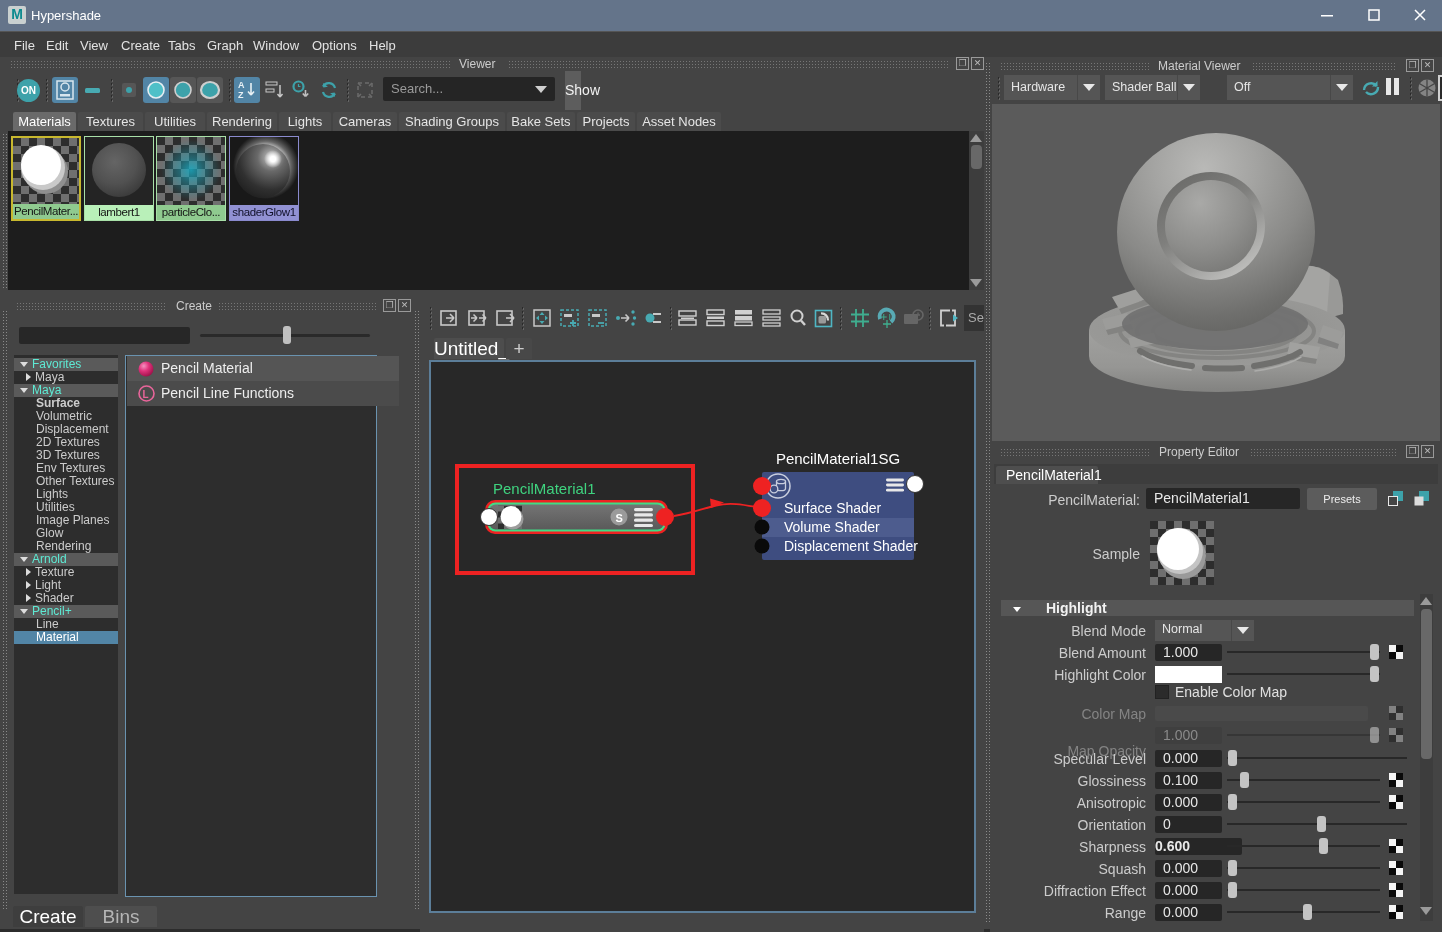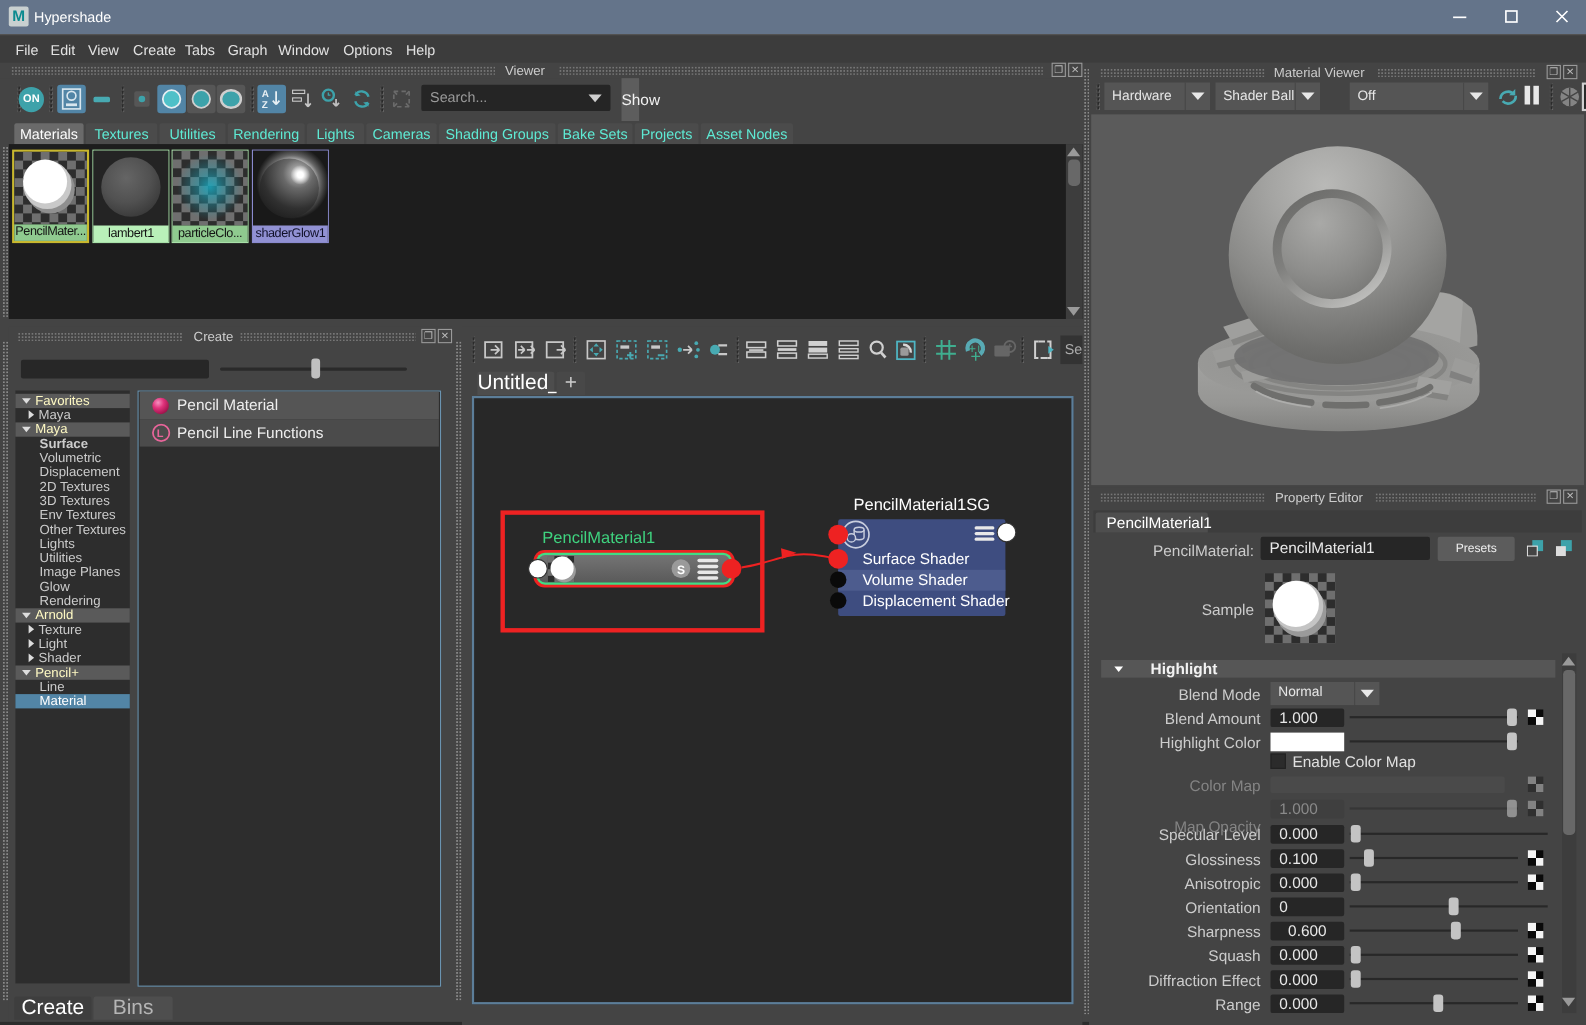--- a/index.html
+++ b/index.html
@@ -36,21 +36,21 @@
 .tbtn.on { background:#5285a6; }
 .tbtn svg { position:absolute; left:0; top:0; }
 
 #searchbox { position:absolute; left:383px; top:77px; width:172px; height:24px; background:#252525; border-radius:2px; }
 #searchbox .ph { position:absolute; left:8px; top:4px; color:#9a9a9a; font-size:13px; }
 #searchbox .arr { position:absolute; right:8px; top:9px; width:0; height:0; border-left:6px solid transparent; border-right:6px solid transparent; border-top:7px solid #cfcfcf; }
 #showbtn { position:absolute; left:565px; top:71px; width:16px; height:39px; background:#5d5d5d; color:#f2f2f2; font-size:14px; text-align:center; line-height:39px; }
 
 
 #btabs { position:absolute; left:0; top:110px; width:990px; height:21px; background:#444; }
-#btabs .tab { position:absolute; top:2px; height:19px; background:#4b4b4b; color:#5eead4; font-size:13px; text-align:center; line-height:19px; border-radius:2px 2px 0 0; }
+#btabs .tab { position:absolute; top:2px; height:19px; background:#4b4b4b; color:#e5e5e5; font-size:13px; text-align:center; line-height:19px; border-radius:2px 2px 0 0; }
 #btabs .tab.active { background:#6a6a6a; color:#ffffff; }
 
 
 #bcontent { position:absolute; left:8px; top:131px; width:976px; height:159px; background:#1d1d1d; }
 .vgrip { position:absolute; width:6px;
   background-image:radial-gradient(#8a8a8a 0.8px, transparent 1px);
   background-size:3px 3px; }
 
 
 .thumb { position:absolute; top:5px; width:70px; height:85px; }
@@ -66,25 +66,25 @@
 .arrup { width:0; height:0; border-left:6px solid transparent; border-right:6px solid transparent; border-bottom:8px solid #9a9a9a; position:absolute; }
 .arrdn { width:0; height:0; border-left:6px solid transparent; border-right:6px solid transparent; border-top:8px solid #9a9a9a; position:absolute; }
 
 
 #createp { position:absolute; left:8px; top:297px; width:403px; height:635px; background:#444; }
 #csearch { position:absolute; left:11px; top:30px; width:171px; height:17px; background:#272727; border-radius:2px; }
 #cslider { position:absolute; left:192px; top:37px; width:170px; height:3px; background:#2a2a2a; border-radius:2px; }
 #chandle { position:absolute; left:275px; top:29px; width:8px; height:18px; background:#c0c0c0; border-radius:3px; }
 #ctree { position:absolute; left:6px; top:58px; width:104px; height:539px; background:#2d2d2d; }
 .trow { position:absolute; left:0; width:104px; height:13px; font-size:12px; color:#cccccc; line-height:13px; white-space:nowrap; }
-.trow.cat { background:#5a5a5a; color:#fef9c3; }
+.trow.cat { background:#5a5a5a; color:#5eead4; }
 .trow.sel { background:#5285a6; color:#ffffff; }
 .tri-d { display:inline-block; width:0; height:0; border-left:4px solid transparent; border-right:4px solid transparent; border-top:5px solid #dddddd; margin:0 4px 1px 6px; }
 .tri-r { display:inline-block; width:0; height:0; border-top:4px solid transparent; border-bottom:4px solid transparent; border-left:5px solid #dddddd; margin:0 4px 0 12px; }
-#clist { position:absolute; left:117px; top:58px; width:276px; height:542px; background:#2d2d2d; border:1px solid #6a93b0; }
+#clist { position:absolute; left:117px; top:58px; width:252px; height:542px; background:#2d2d2d; border:1px solid #6a93b0; }
 .lrow { position:absolute; left:1px; width:272px; height:25px; color:#eeeeee; font-size:14px; line-height:25px; }
 .cbtab { position:absolute; top:0; height:21px; font-size:19px; text-align:center; line-height:21px; border-radius:2px 2px 0 0; }
 
 
 #nodeed { position:absolute; left:420px; top:297px; width:564px; height:635px; background:#444; }
 #necanvas { position:absolute; left:9px; top:63px; width:547px; height:553px; background:#282828; border:2px solid #5c7e99; }
 
 
 #mviewer { position:absolute; left:990px; top:57px; width:452px; height:386px; background:#444; }
 #mvtoolbar { position:absolute; left:0; top:15px; width:452px; height:32px; }
@@ -819,21 +819,21 @@
     <div class="strack" style="left:237px; top:358px; width:153px;"></div>
     <div class="shandle" style="left:238px; top:351px;"></div>
     <div class="texicon" style="left:399px; top:352px;"></div>
 
     <div class="plabel" style="left:0; top:374px; width:156px;">Orientation</div>
     <div class="pfield" style="left:165px; top:373px; width:67px; height:17px; line-height:17px; padding-left:8px;">0</div>
     <div class="strack" style="left:237px; top:380px; width:180px;"></div>
     <div class="shandle" style="left:327px; top:373px;"></div>
 
     <div class="plabel" style="left:0; top:396px; width:156px;">Sharpness</div>
-    <div class="pfield" style="left:165px; top:395px; width:67px; height:17px; line-height:17px; padding-left:16px;">0.600</div>
+    <div class="pfield" style="left:165px; top:395px; width:87px; height:17px; line-height:17px; padding-left:0;font-weight:bold;">0.600</div>
     <div class="strack" style="left:237px; top:402px; width:153px;"></div>
     <div class="shandle" style="left:329px; top:395px;"></div>
     <div class="texicon" style="left:399px; top:396px;"></div>
 
     <div class="plabel" style="left:0; top:418px; width:156px;">Squash</div>
     <div class="pfield" style="left:165px; top:417px; width:67px; height:17px; line-height:17px; padding-left:8px;">0.000</div>
     <div class="strack" style="left:237px; top:424px; width:153px;"></div>
     <div class="shandle" style="left:238px; top:417px;"></div>
     <div class="texicon" style="left:399px; top:418px;"></div>
 

